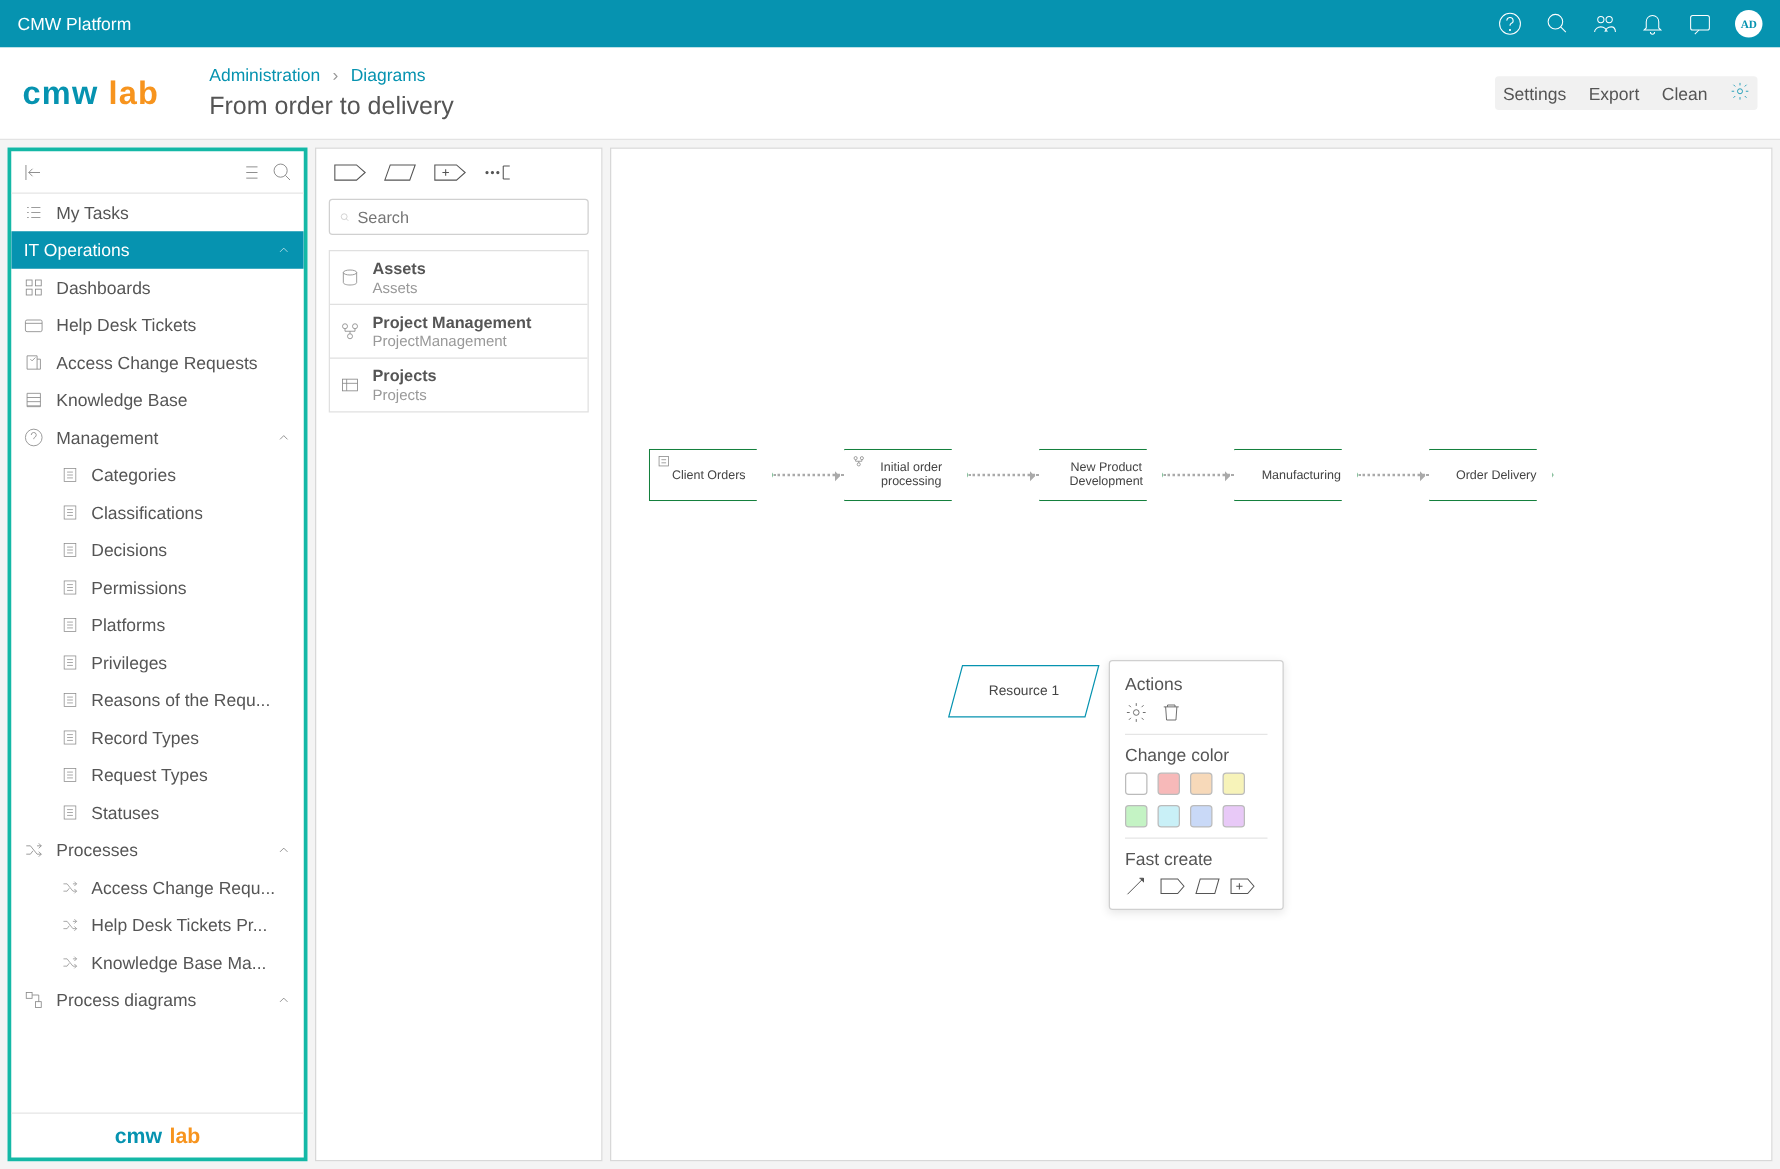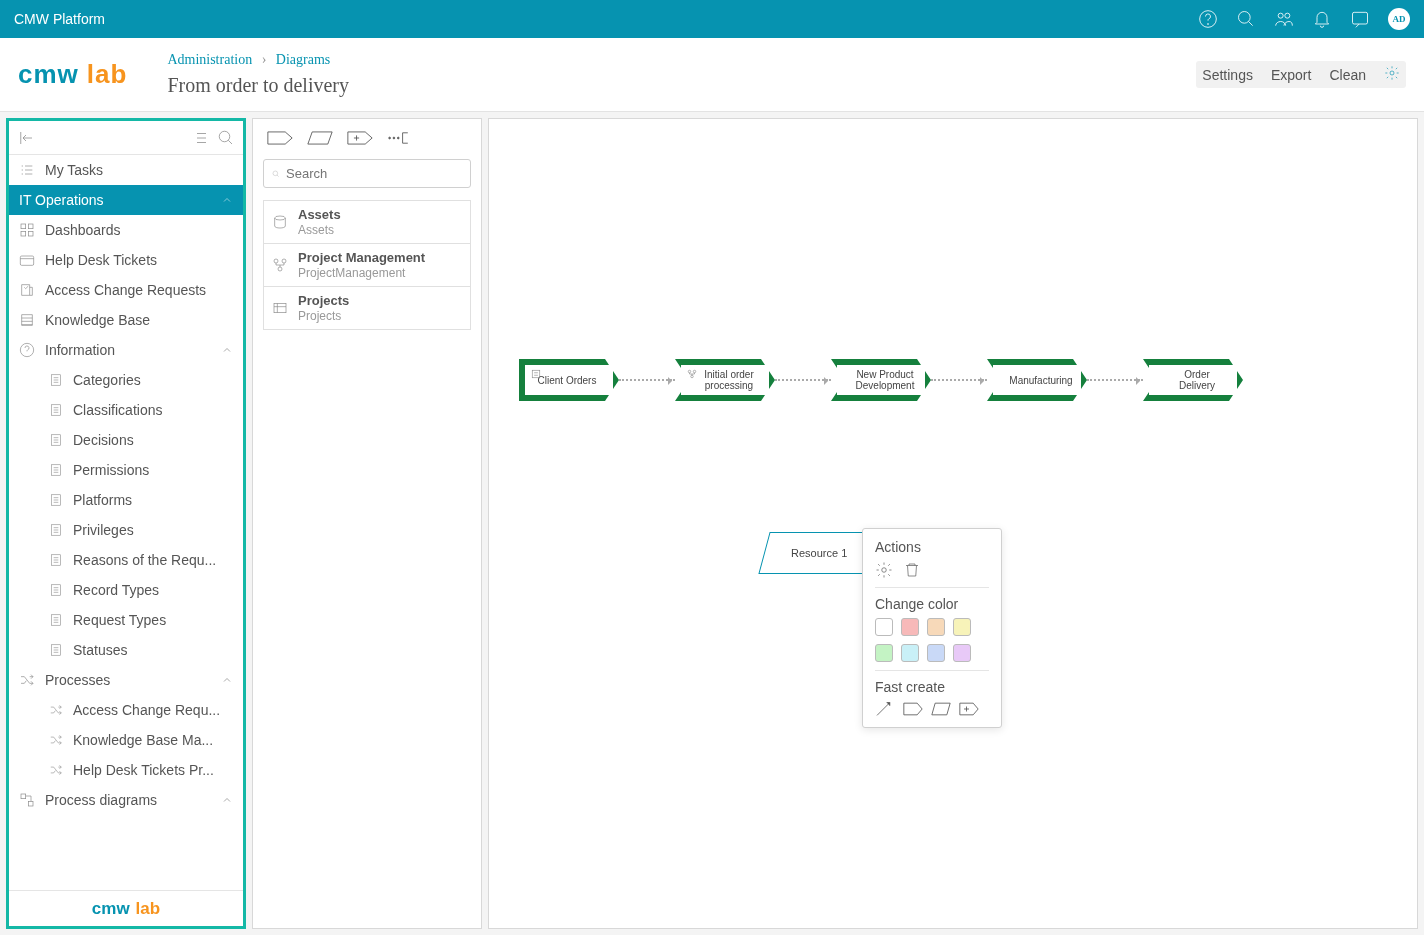--- a/index.html
+++ b/index.html
@@ -8,21 +8,21 @@
 .topbar { height: 38px; background: #0693b0; color: #fff; display: flex; align-items: center; padding: 0 14px; }
 .topbar-title { font-size: 14px; font-weight: 400; }
 .topbar-icons { margin-left: auto; display: flex; gap: 18px; align-items: center; }
 .topbar-icons .ic { width: 20px; height: 20px; display: flex; align-items: center; justify-content: center; cursor: pointer; stroke: #fff; fill: none; }
 .avatar { width: 22px; height: 22px; border-radius: 50%; background: #fff; color: #0693b0; font-size: 9px; font-weight: bold; display: flex; align-items: center; justify-content: center; font-family: Liberation Serif, serif; }
 
 .header { height: 74px; background: #fff; display: flex; align-items: center; padding: 0 18px; border-bottom: 1px solid #e3e3e3; }
 .logo { display: flex; align-items: baseline; font-size: 26px; font-weight: bold; letter-spacing: 1px; }
 .logo .cmw { color: #0693b0; }
 .logo .lab { color: #f7941e; margin-left: 8px; }
-.breadcrumb-area { margin-left: 40px; font-family: Liberation Serif, serif; }
+.breadcrumb-area { margin-left: 40px; }
 .breadcrumb { color: #0693b0; font-size: 14px; }
 .breadcrumb a { color: #0693b0; text-decoration: none; cursor: pointer; }
 .breadcrumb .sep { color: #999; margin: 0 6px; }
 .page-title { font-size: 20px; color: #555; margin-top: 6px; }
 .header-actions { margin-left: auto; display: flex; align-items: center; background: #f1f1f1; border-radius: 3px; padding: 4px 6px; gap: 18px; color: #555; }
 .header-actions span { cursor: pointer; font-size: 14px; }
 .header-actions .gear { color: #0693b0; }
 
 .main { display: flex; height: calc(100vh - 112px); background: #f4f4f4; }
 
@@ -51,31 +51,31 @@
 .asset-item { display: flex; align-items: center; padding: 6px 8px; border-bottom: 1px solid #e0e0e0; gap: 10px; cursor: pointer; }
 .asset-item:last-child { border-bottom: none; }
 .asset-item .ai-icon { width: 16px; height: 16px; stroke: #888; fill: none; }
 .asset-item .ai-text { line-height: 1.2; }
 .asset-item .ai-title { font-weight: bold; color: #555; font-size: 13px; }
 .asset-item .ai-sub { color: #999; font-size: 12px; }
 
 .canvas { flex: 1; background: #fff; border: 1px solid #d8d8d8; margin: 6px 6px 6px 0; position: relative; overflow: hidden; }
 
 .flow { position: absolute; top: 240px; left: 30px; display: flex; align-items: center; }
-.arrow-shape { position: relative; width: 100px; height: 42px; background: #fff; border: 6px solid #15803d; display: flex; align-items: center; justify-content: center; font-size: 10px; text-align: center; padding: 0 8px 0 4px; color: #444; clip-path: polygon(0 0, calc(100% - 14px) 0, 100% 50%, calc(100% - 14px) 100%, 0 100%); }
+.arrow-shape { position: relative; width: 100px; height: 42px; background: #fff; border: 1px solid #15803d; display: flex; align-items: center; justify-content: center; font-size: 10px; text-align: center; padding: 0 8px 0 4px; color: #444; clip-path: polygon(0 0, calc(100% - 14px) 0, 100% 50%, calc(100% - 14px) 100%, 0 100%); }
 .arrow-shape.notch { clip-path: polygon(0 0, calc(100% - 14px) 0, 100% 50%, calc(100% - 14px) 100%, 0 100%, 14px 50%); padding-left: 16px; }
 .arrow-shape::before { content: ""; position: absolute; inset: 0; }
 .mini-icon { position: absolute; top: 4px; left: 6px; width: 10px; height: 10px; stroke: #888; fill: none; }
 .dots { width: 56px; border-top: 2px dotted #aaa; position: relative; }
 .dots::after { content: ""; position: absolute; right: -1px; top: -4px; border: 4px solid transparent; border-left-color: #aaa; }
 
 .res-shape { position: absolute; top: 413px; left: 275px; width: 110px; height: 42px; border: 1px solid #0693b0; background: #fff; display: flex; align-items: center; justify-content: center; font-size: 11px; color: #444; transform: skewX(-15deg); }
 .res-shape span { transform: skewX(15deg); }
 
-.popup { position: absolute; top: 409px; left: 373px; width: 140px; background: #fff; border: 1px solid #d0d0d0; border-radius: 3px; box-shadow: 0 2px 8px rgba(0,0,0,0.1); padding: 10px 12px; }
+.popup { position: absolute; top: 409px; left: 398px; width: 140px; background: #fff; border: 1px solid #d0d0d0; border-radius: 3px; box-shadow: 0 2px 8px rgba(0,0,0,0.1); padding: 10px 12px; }
 .popup h4 { font-size: 14px; font-weight: normal; color: #555; margin-bottom: 6px; }
 .popup .sect { border-bottom: 1px solid #e5e5e5; padding-bottom: 8px; margin-bottom: 8px; }
 .popup .sect:last-child { border-bottom: none; margin-bottom: 0; padding-bottom: 0; }
 .popup .iconrow { display: flex; gap: 10px; }
 .popup .iconrow svg { width: 18px; height: 18px; stroke: #666; fill: none; cursor: pointer; }
 .popup .swatches { display: flex; flex-wrap: wrap; gap: 8px; }
 .popup .sw { width: 18px; height: 18px; border: 1px solid #bbb; border-radius: 3px; cursor: pointer; }
 .popup .fc-row { display: flex; gap: 8px; }
 .popup .fc-row svg { width: 20px; height: 16px; stroke: #555; fill: none; cursor: pointer; }
 </style>
@@ -203,21 +203,21 @@
               <path d="M4 4h16v16H4zM4 9h16M4 14h16M4 19h16"></path>
             </svg>
      <span class="txt">Knowledge Base</span>
           </div>
         </div>
       <div class="nav-item">
         <svg class="nic" viewBox="0 0 24 24">
             <circle cx="12" cy="12" r="10"></circle>
             <path d="M9 9a3 3 0 1 1 4 2.8c-.8.5-1 1-1 2.2M12 18h0"></path>
           </svg>
-        <span class="txt">Information</span>
+        <span class="txt">Management</span>
         <svg class="chev" width="12" height="12" viewBox="0 0 24 24" fill="none" stroke="#888">
             <path d="M6 15l6-6 6 6"></path>
           </svg>
       </div>
       <div class="nav-sub" id="info-items">
           <div class="nav-item">
      <svg class="nic" viewBox="0 0 24 24">
               <rect x="4" y="3" width="16" height="18"></rect>
               <path d="M8 8h8M8 12h8M8 16h8"></path>
             </svg>
@@ -300,27 +300,27 @@
           <div class="nav-item">
      <svg class="nic" viewBox="0 0 24 24">
               <path d="M3 7h5l8 10h5M3 17h5l3-4M16 7h5M18 4l3 3-3 3M18 14l3 3-3 3"></path>
             </svg>
      <span class="txt">Access Change Requ...</span>
           </div>
           <div class="nav-item">
      <svg class="nic" viewBox="0 0 24 24">
               <path d="M3 7h5l8 10h5M3 17h5l3-4M16 7h5M18 4l3 3-3 3M18 14l3 3-3 3"></path>
             </svg>
+     <span class="txt">Help Desk Tickets Pr...</span>
+          </div>
+          <div class="nav-item">
+     <svg class="nic" viewBox="0 0 24 24">
+              <path d="M3 7h5l8 10h5M3 17h5l3-4M16 7h5M18 4l3 3-3 3M18 14l3 3-3 3"></path>
+            </svg>
      <span class="txt">Knowledge Base Ma...</span>
-          </div>
-          <div class="nav-item">
-     <svg class="nic" viewBox="0 0 24 24">
-              <path d="M3 7h5l8 10h5M3 17h5l3-4M16 7h5M18 4l3 3-3 3M18 14l3 3-3 3"></path>
-            </svg>
-     <span class="txt">Help Desk Tickets Pr...</span>
           </div>
         </div>
       <div class="nav-item">
         <svg class="nic" viewBox="0 0 24 24">
             <rect x="3" y="3" width="7" height="7"></rect>
             <rect x="14" y="14" width="7" height="7"></rect>
             <path d="M10 6h8v8"></path>
           </svg>
         <span class="txt">Process diagrams</span>
         <svg class="chev" width="12" height="12" viewBox="0 0 24 24" fill="none" stroke="#888">

